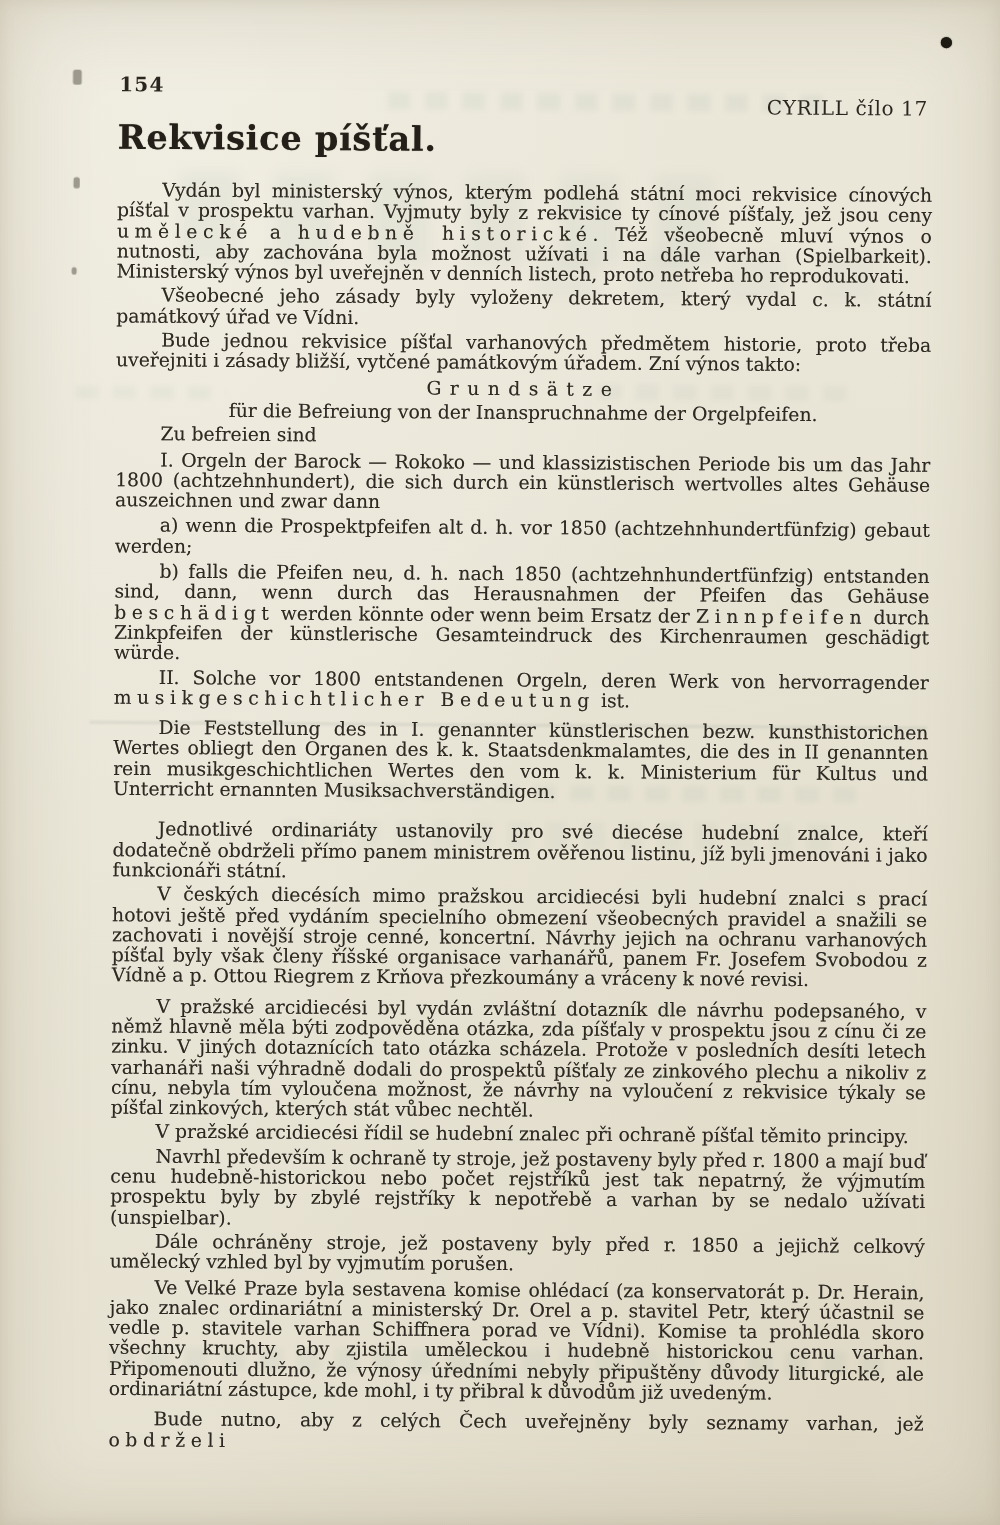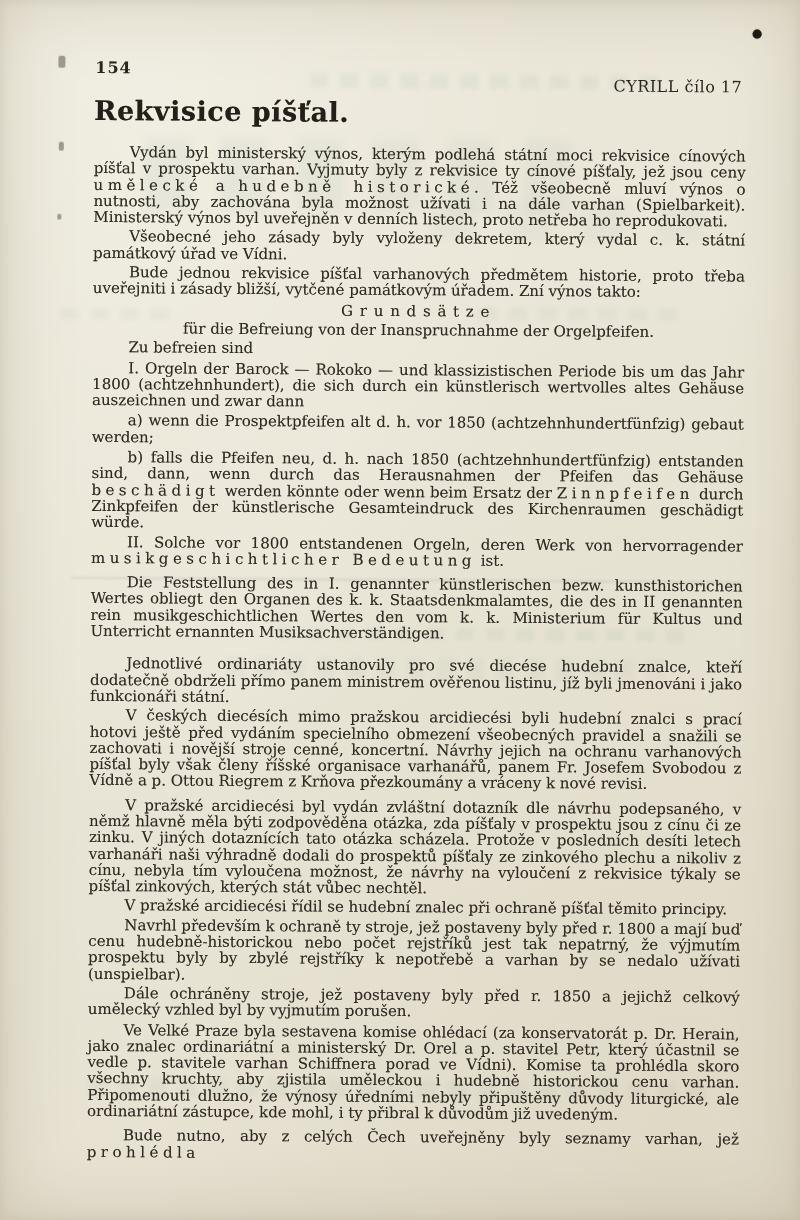--- a/index.html
+++ b/index.html
@@ -86,17 +86,17 @@
     <p class="para mt8">V pražské arcidiecési byl vydán zvláštní dotazník dle návrhu podepsaného, v němž hlavně měla býti zodpověděna otázka, zda píšťaly v prospektu jsou z cínu či ze zinku. V jiných dotaznících tato otázka scházela. Protože v posledních desíti letech varhanáři naši výhradně dodali do prospektů píšťaly ze zinkového plechu a nikoliv z cínu, nebyla tím vyloučena možnost, že návrhy na vyloučení z rekvisice týkaly se píšťal zinkových, kterých stát vůbec nechtěl.</p>
 
     <p class="para">V pražské arcidiecési řídil se hudební znalec při ochraně píšťal těmito principy.</p>
 
     <p class="para mt2">Navrhl především k ochraně ty stroje, jež postaveny byly před r. 1800 a mají buď cenu hudebně-historickou nebo počet rejstříků jest tak nepatrný, že výjmutím prospektu byly by zbylé rejstříky k nepotřebě a varhan by se nedalo užívati (unspielbar).</p>
 
     <p class="para">Dále ochráněny stroje, jež postaveny byly před r. 1850 a jejichž celkový umělecký vzhled byl by vyjmutím porušen.</p>
 
     <p class="para mt4">Ve Velké Praze byla sestavena komise ohlédací (za konservatorát p. Dr. Herain, jako znalec ordinariátní a ministerský Dr. Orel a p. stavitel Petr, který účastnil se vedle p. stavitele varhan Schiffnera porad ve Vídni). Komise ta prohlédla skoro všechny kruchty, aby zjistila uměleckou i hudebně historickou cenu varhan. Připomenouti dlužno, že výnosy úředními nebyly připuštěny důvody liturgické, ale ordinariátní zástupce, kde mohl, i ty přibral k důvodům již uvedeným.</p>
 
-    <p class="para mt8"><span>Bude nutno, aby z celých Čech uveřejněny byly seznamy varhan, jež </span><span class="gesperrt">prohlédla</span></p>
+    <p class="para mt8"><span>Bude nutno, aby z celých Čech uveřejněny byly seznamy varhan, jež </span><span class="gesperrt">obdrželi</span></p>
   </div>
 </div>
 
 <div id="vignette"></div>
 
 </body></html>

